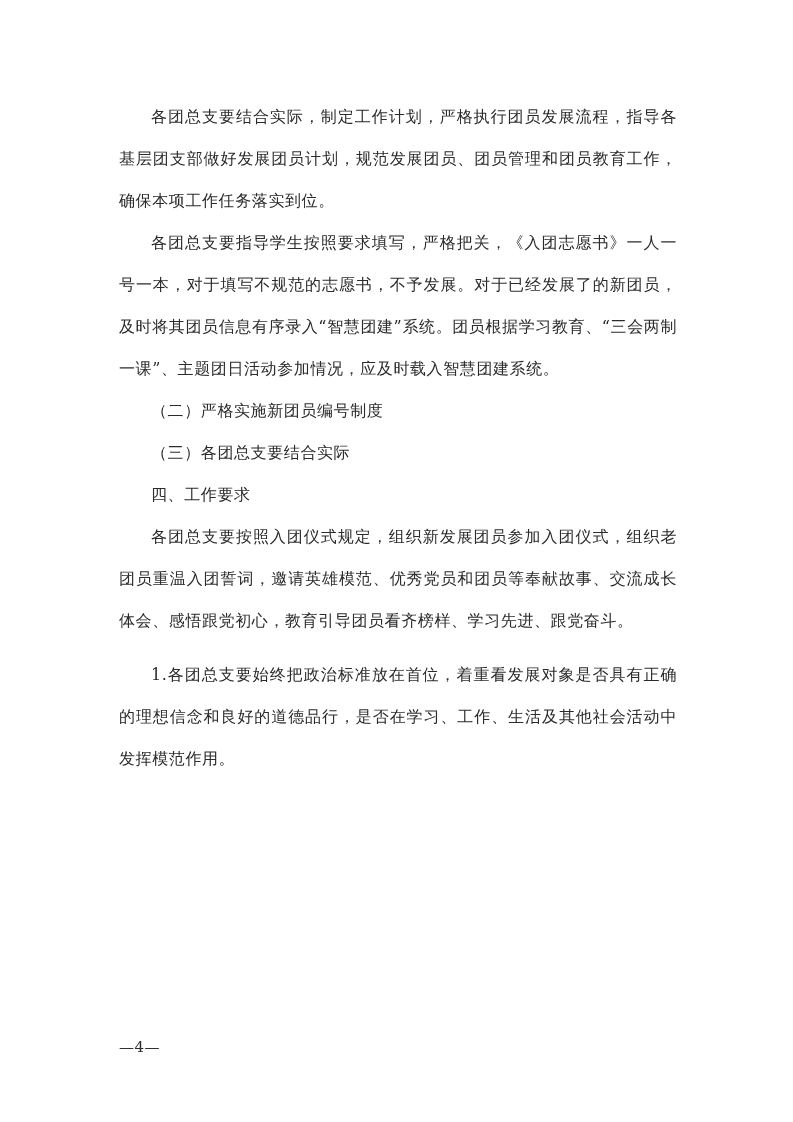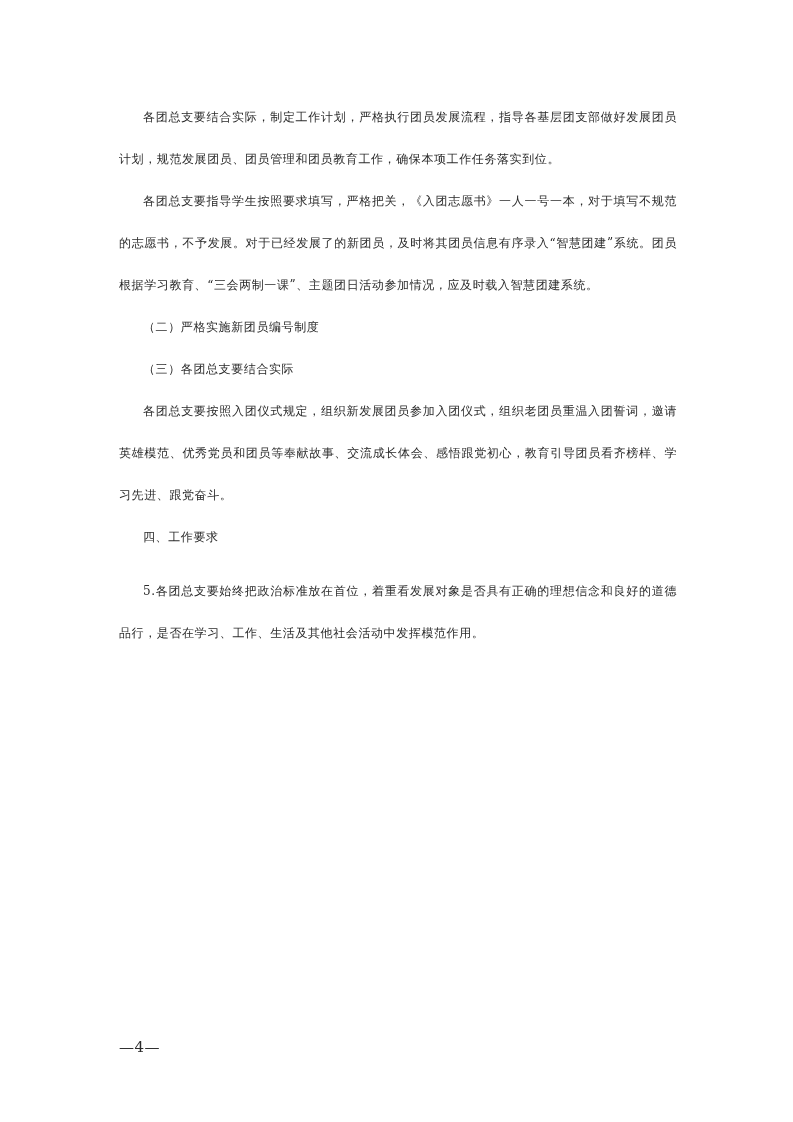--- a/index.html
+++ b/index.html
@@ -17,21 +17,21 @@
     font-family: "DejaVu Serif", "Liberation Serif", serif;
   }
   .text-block {
     position: absolute;
     left: 119px;
     top: 96px;
     width: 558px;
   }
   p.doc-para {
     margin: 0;
-    font-size: 12px;
+    font-size: 16px;
     line-height: 42px;
     letter-spacing: 0.6px;
     text-align: justify;
     text-justify: inter-character;
     text-indent: 2em;
     font-weight: 400;
     word-break: break-all;
   }
   p.gap-before {
     margin-top: 12px;
@@ -48,19 +48,19 @@
 </style>
 </head>
 <body>
 
 <div class="page">
   <div class="text-block">
     <p class="doc-para">各团总支要结合实际，制定工作计划，严格执行团员发展流程，指导各基层团支部做好发展团员计划，规范发展团员、团员管理和团员教育工作，确保本项工作任务落实到位。</p>
     <p class="doc-para">各团总支要指导学生按照要求填写，严格把关，《入团志愿书》一人一号一本，对于填写不规范的志愿书，不予发展。对于已经发展了的新团员，及时将其团员信息有序录入“智慧团建”系统。团员根据学习教育、“三会两制一课”、主题团日活动参加情况，应及时载入智慧团建系统。</p>
     <p class="doc-para">（二）严格实施新团员编号制度</p>
     <p class="doc-para">（三）各团总支要结合实际</p>
+    <p class="doc-para">四、工作要求</p>
     <p class="doc-para">各团总支要按照入团仪式规定，组织新发展团员参加入团仪式，组织老团员重温入团誓词，邀请英雄模范、优秀党员和团员等奉献故事、交流成长体会、感悟跟党初心，教育引导团员看齐榜样、学习先进、跟党奋斗。</p>
-    <p class="doc-para">四、工作要求</p>
-    <p class="doc-para gap-before">5.各团总支要始终把政治标准放在首位，着重看发展对象是否具有正确的理想信念和良好的道德品行，是否在学习、工作、生活及其他社会活动中发挥模范作用。</p>
+    <p class="doc-para gap-before">1.各团总支要始终把政治标准放在首位，着重看发展对象是否具有正确的理想信念和良好的道德品行，是否在学习、工作、生活及其他社会活动中发挥模范作用。</p>
   </div>
 
   <span class="page-number">—4—</span>
 </div>
 
 </body></html>

